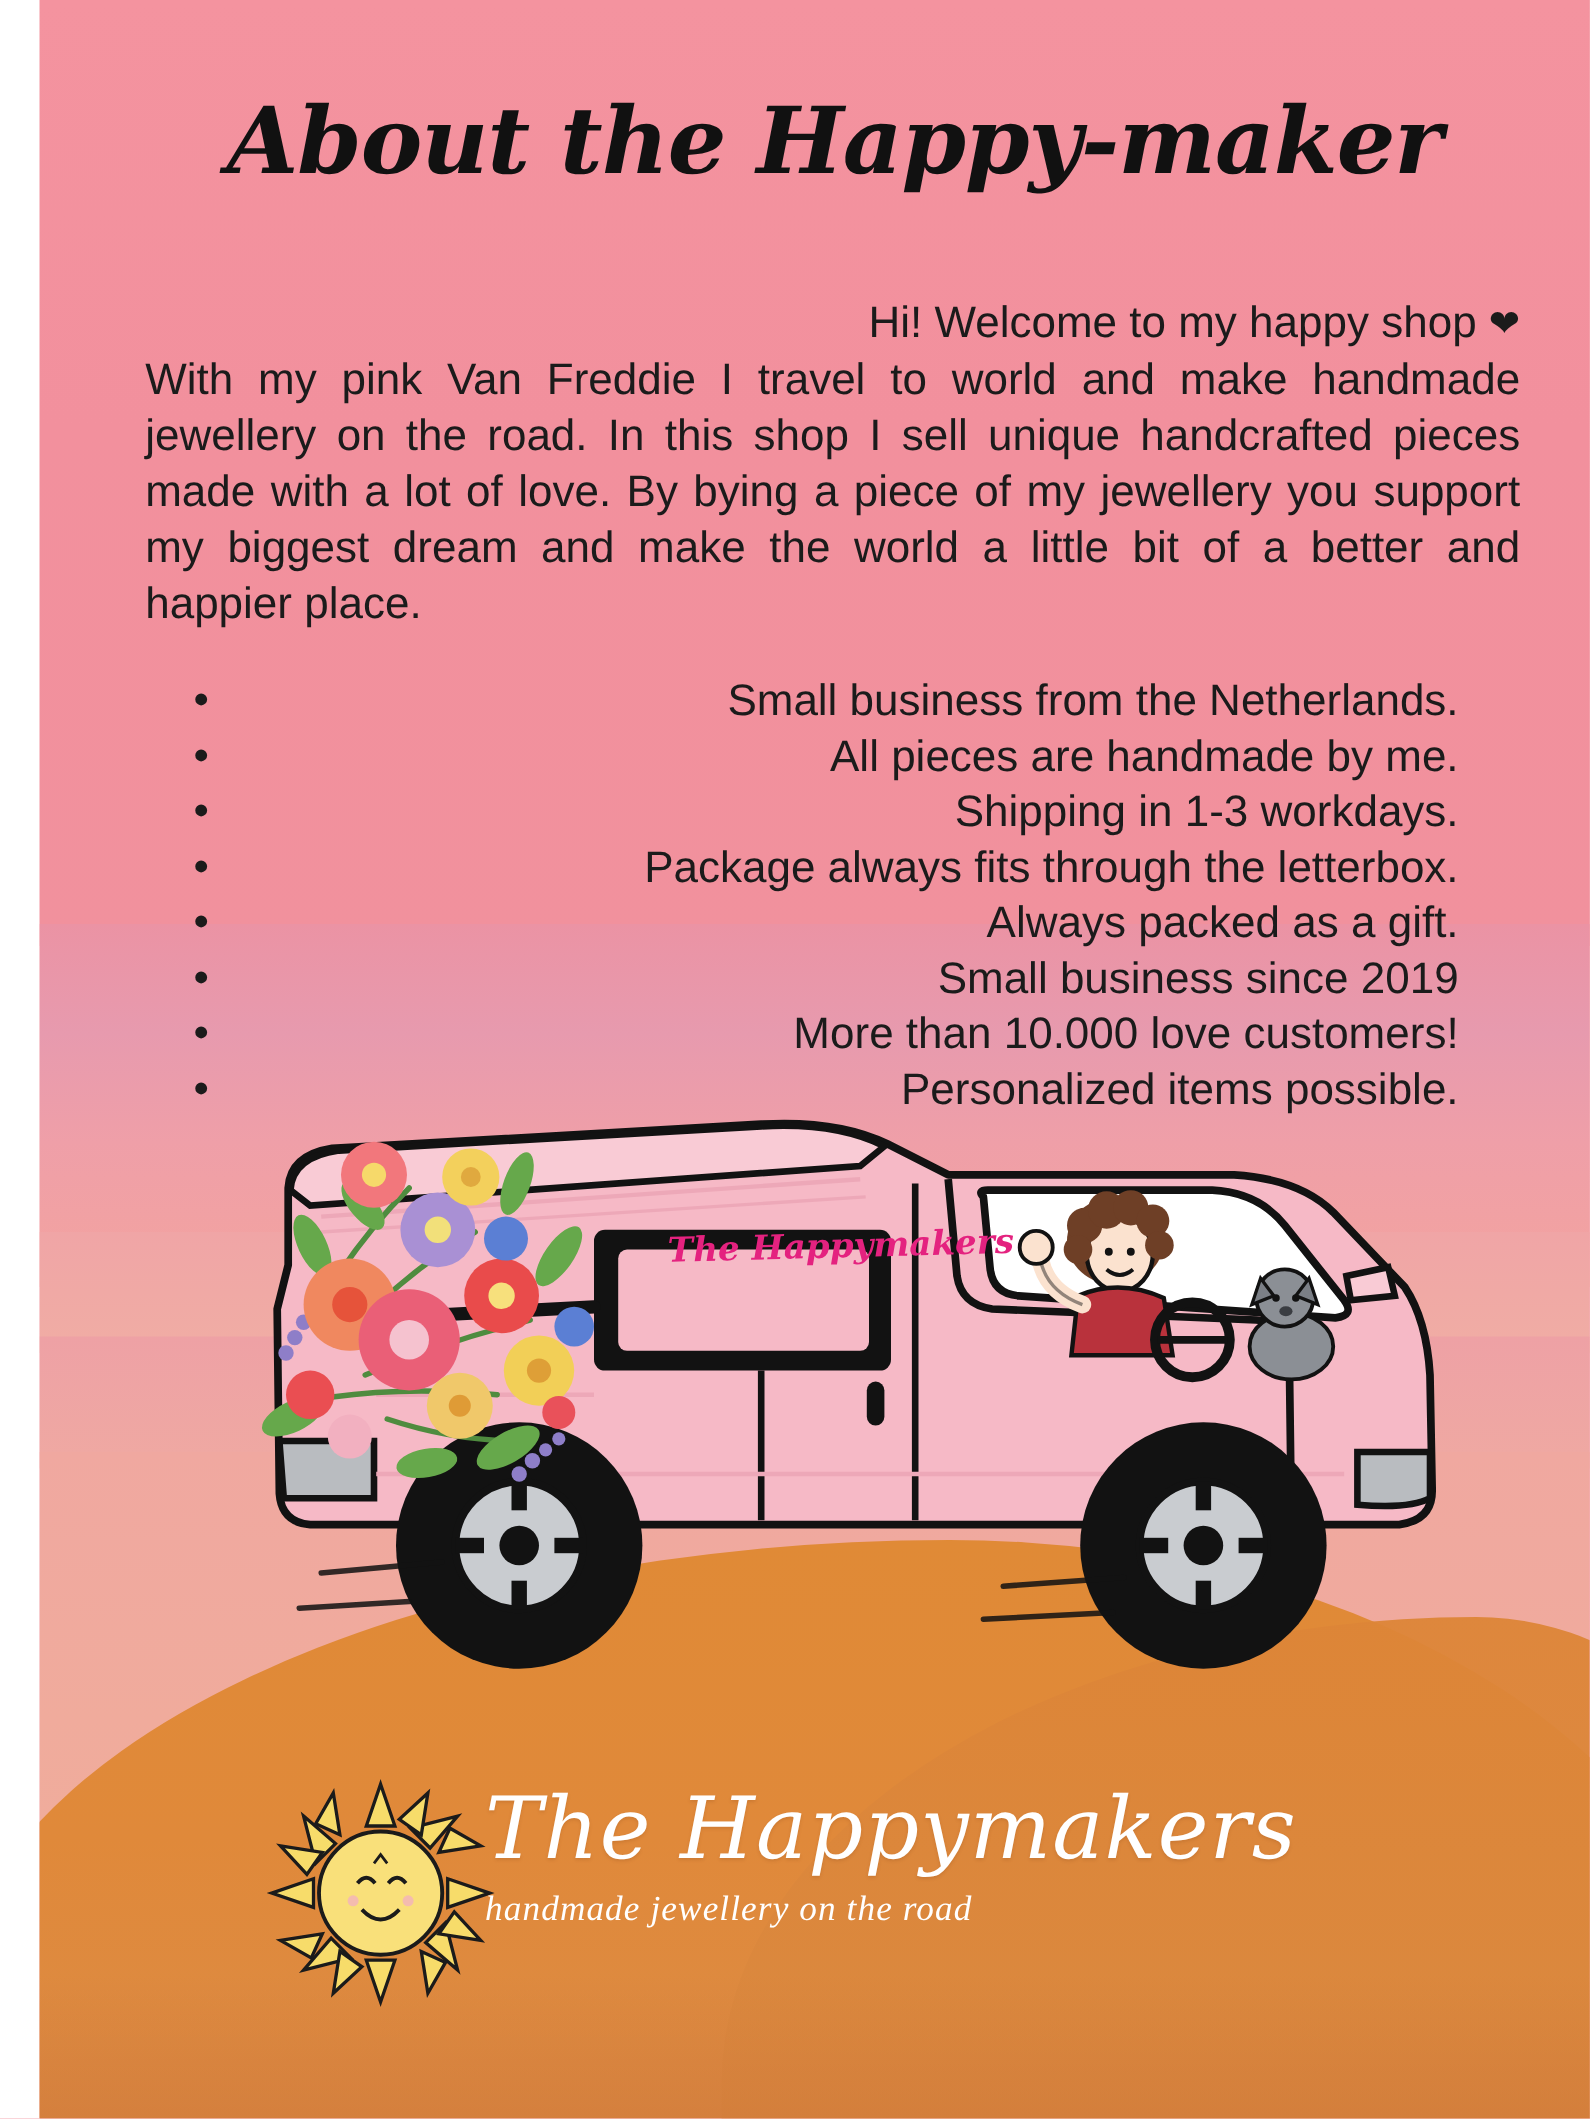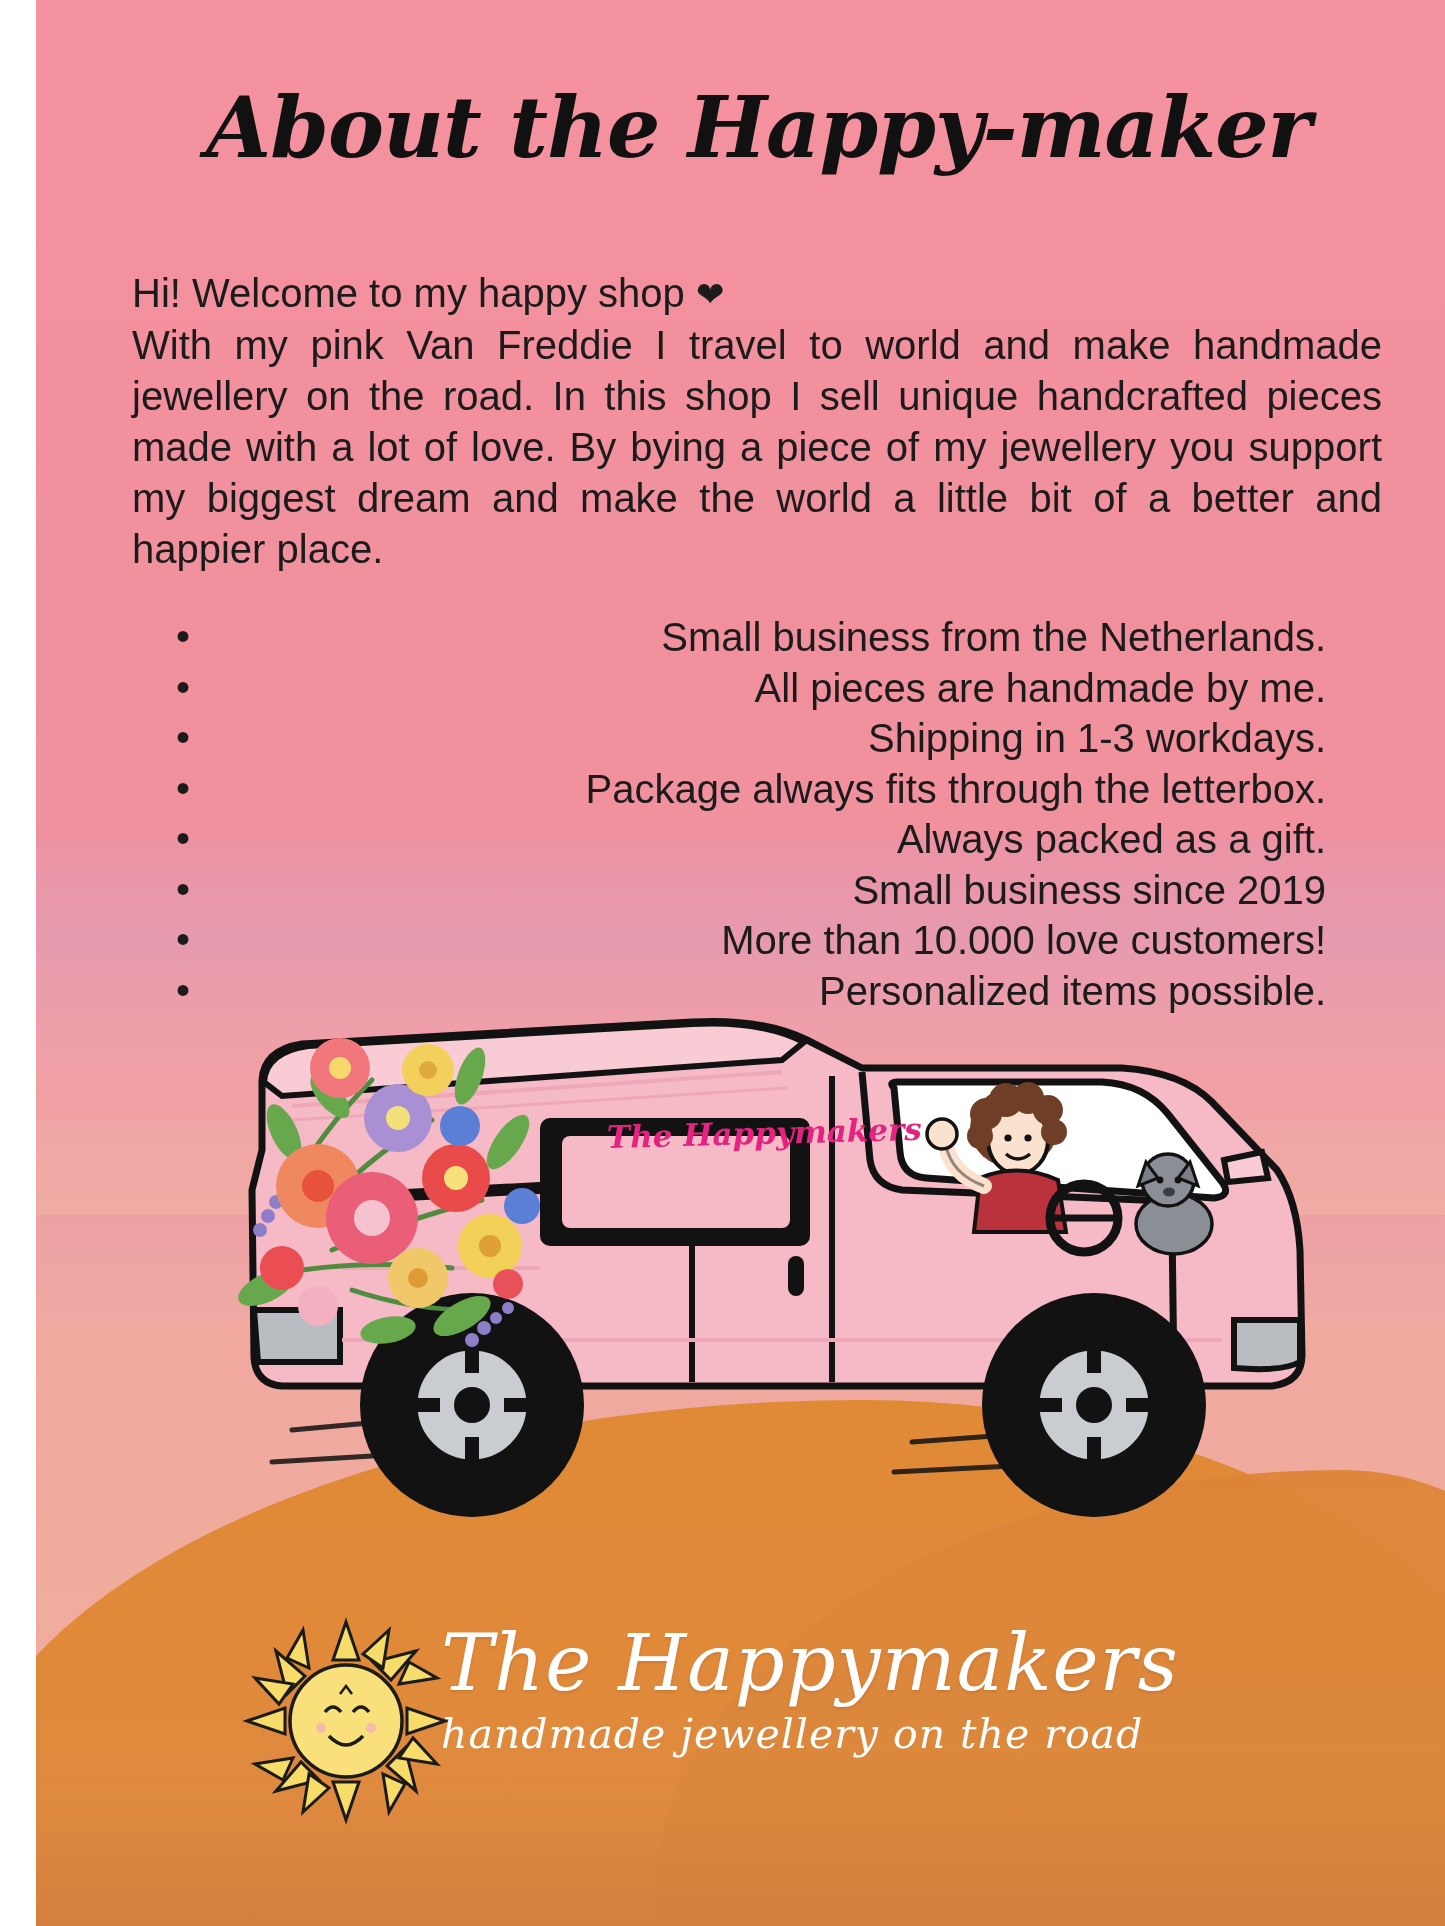--- a/index.html
+++ b/index.html
@@ -104,21 +104,21 @@
     position: absolute;
     left: 96px;
     top: 268px;
     width: 1250px;
     font-size: 40px;
     line-height: 51px;
     color: #1b1b1b;
     text-align: justify;
   }
   .intro .greet {
-    text-align: left;
+    text-align: right;
     display: block;
   }
   .intro .heart {
     font-size: 34px;
     vertical-align: 1px;
   }
   .intro p {
     margin: 0;
   }
 
@@ -183,25 +183,26 @@
     color: #ffffff;
   }
   .brand-name {
     font-size: 78px;
     line-height: 86px;
     letter-spacing: 1px;
     text-shadow: 0 2px 3px rgba(120,60,20,.18);
     white-space: nowrap;
   }
   .brand-tag {
-    font-size: 41px;
+    font-size: 32px;
     line-height: 52px;
     margin-top: 2px;
     letter-spacing: 1px;
     white-space: nowrap;
+    font-family: Liberation Serif, serif;
   }
   .vanlogo-text {
     position: absolute;
     left: 385px;
     top: 105px;
     font-family: "DejaVu Serif", serif;
     font-style: italic;
     font-weight: bold;
     font-size: 31px;
     color: #e4227f;

